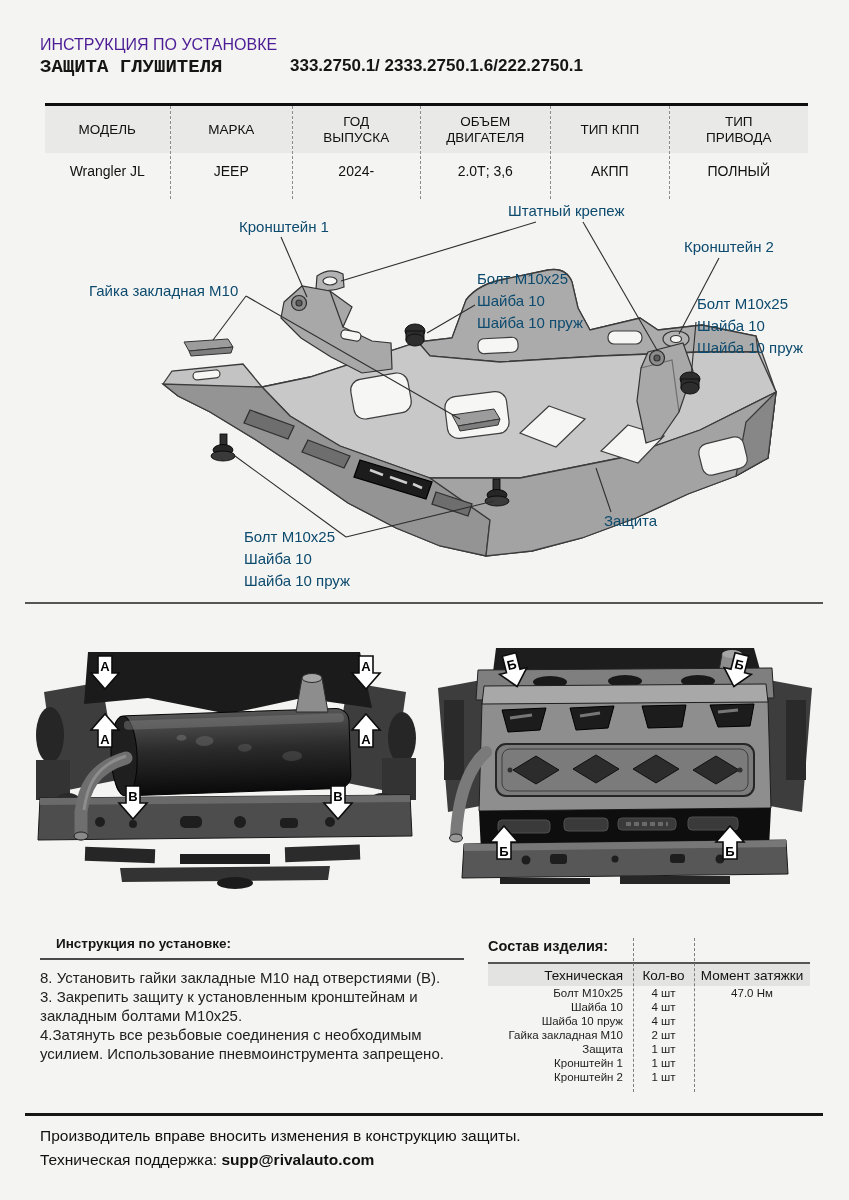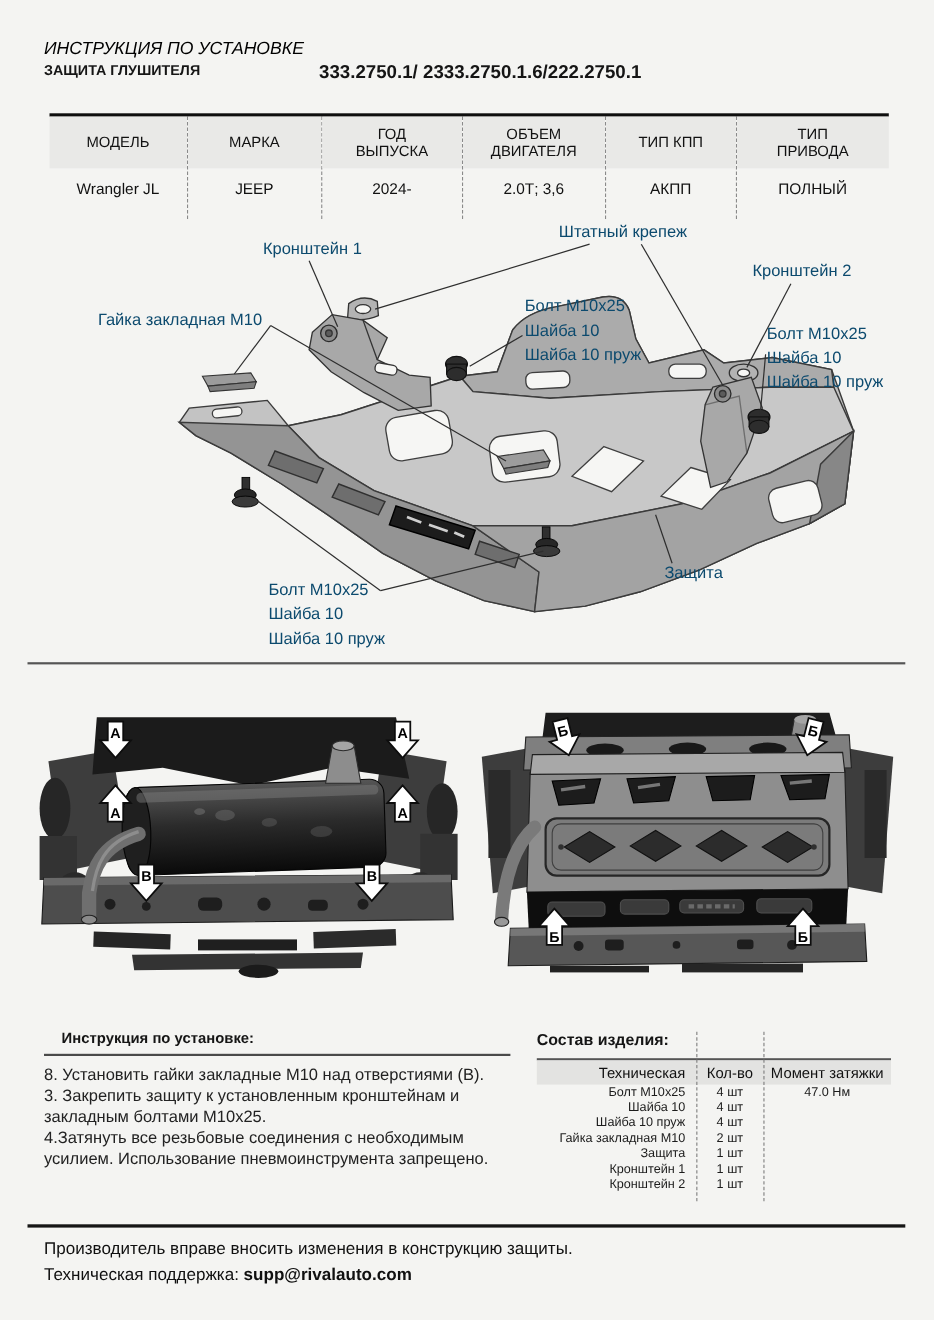--- a/index.html
+++ b/index.html
@@ -4,22 +4,22 @@
 <style>
   html,body{margin:0;padding:0;}
   body{
     width:849px;height:1200px;position:relative;
     background:#f4f4f2;
     font-family:"Liberation Sans",sans-serif;
     color:#151515;overflow:hidden;
   }
   .abs{position:absolute;}
   
-  #doc-type{left:40px;top:36px;font-size:16px;color:#000000;font-style:italic;}
-  #product-name{left:40px;top:56px;font-size:13px;font-weight:bold;}
+  #doc-type{left:40px;top:36px;font-size:16px;color:#4c1d95;}
+  #product-name{left:40px;top:56px;font-size:19px;font-weight:bold;font-family:Liberation Mono, monospace;}
   #part-numbers{left:290px;top:56px;font-size:17px;font-weight:bold;}
   
   #spec-table{left:45px;top:103px;width:763px;border-top:3px solid #0e0e0e;display:flex;}
   .spec-col{display:flex;flex-direction:column;}
   .spec-col:not(:last-child){border-right:1px dashed #8a8a8a;}
   .spec-th{height:47px;background:#e9e9e7;display:flex;align-items:center;justify-content:center;
     text-align:center;font-size:13.5px;white-space:pre-line;line-height:16px;color:#111;}
   .spec-td{height:35px;display:flex;align-items:center;justify-content:center;font-size:14px;color:#111;}
   .spec-sp{height:11px;}
   .w0{width:122px}.w1{width:125px}.w2{width:127px}.w3{width:130px}.w4{width:118px}.w5{width:139px}

